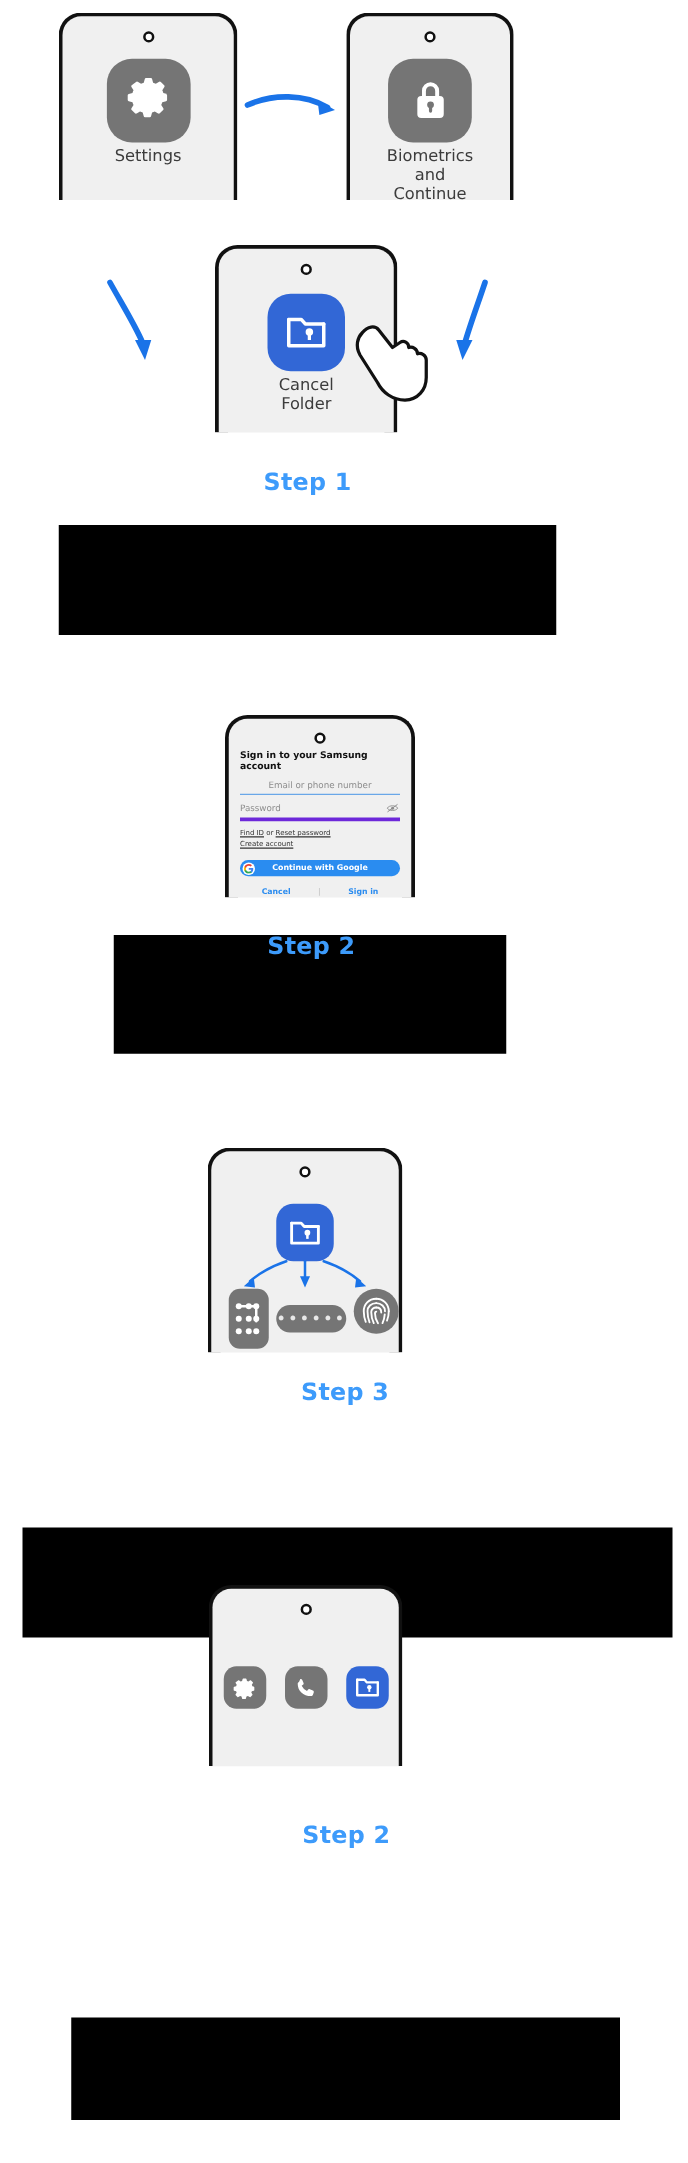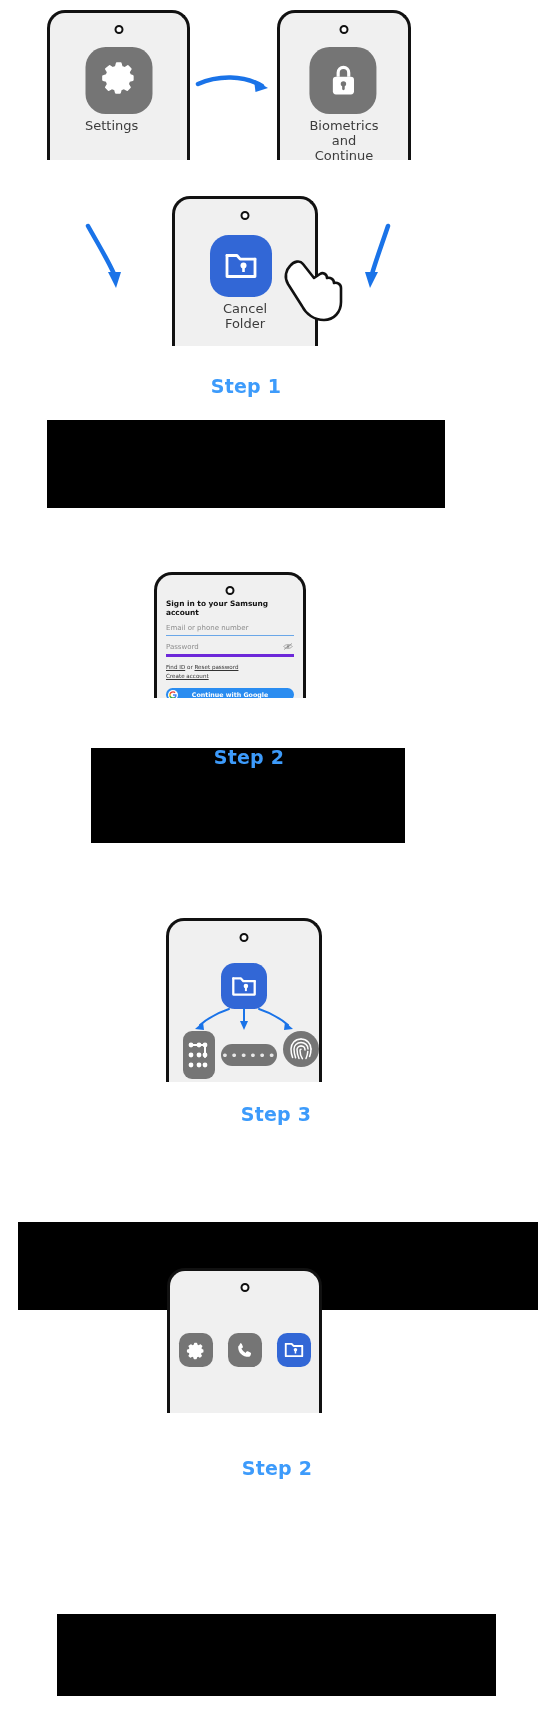--- a/index.html
+++ b/index.html
@@ -20,21 +20,21 @@
     overflow:hidden;
   }
   .phone.clipped{border-bottom:none;}
   .camera{
     position:absolute;left:50%;transform:translateX(-50%);
     width:9px;height:9px;border-radius:50%;
     border:2px solid #111;background:#fff;box-sizing:border-box;
   }
 
   
-  .tile{position:absolute;display:flex;flex-direction:column;align-items:flex-start;}
+  .tile{position:absolute;display:flex;flex-direction:column;align-items:center;}
   .appicon{
     border-radius:30%;
     display:flex;align-items:center;justify-content:center;
   }
   .appicon.grey{background:#757575;}
   .appicon.blue{background:#3267d6;}
   .applabel{
     margin-top:5px;color:#3c3c3c;text-align:center;
     font-size:13px;line-height:1.15;
     font-family:"DejaVu Sans",sans-serif;
@@ -60,21 +60,21 @@
   .signin{position:absolute;left:0;top:0;right:0;bottom:0;padding:10px 9px 0 9px;box-sizing:border-box;}
   .si-title{
     font-size:7.4px;font-weight:bold;color:#111;margin-top:14px;
     font-family:"DejaVu Sans",sans-serif;
   }
   .si-field{
     margin-top:7px;font-size:7px;color:#8d8d8d;
     padding-bottom:3px;position:relative;
     font-family:"DejaVu Sans",sans-serif;
   }
-  .si-field.focus{border-bottom:1.2px solid #6aa7e8;}
+  .si-field.focus{border-bottom:1.2px solid #6aa7e8;text-align:center;}
   .si-field.plain{border-bottom:3px solid #6d28d9;}
   .eye{position:absolute;right:1px;top:-1px;width:10px;height:9px;}
   .si-links{margin-top:6px;font-size:5.6px;color:#333;line-height:1.55;
     font-family:"DejaVu Sans",sans-serif;}
   .si-links span{text-decoration:underline;}
   .gbtn{
     margin-top:8px;height:13px;border-radius:7px;background:#2a8cf0;
     display:flex;align-items:center;position:relative;
   }
   .gbtn .gcircle{
@@ -169,21 +169,21 @@
 
 <svg class="arrow" style="left:272px;top:252px;width:74px;height:82px;" viewBox="0 0 74 82">
   <g fill="#ffffff" stroke="#111111" stroke-width="2.6" stroke-linejoin="round" stroke-linecap="round">
     <path d="M18 14 C14 18 12 25 16 32 L30 54 C34 62 42 68 52 68 C62 68 69 60 69 50 L69 36 C69 32 65 30 62 31 C62 27 58 25 55 26 C55 22 51 20 48 22 L42 26 L31 12 C28 8 22 9 18 14 Z"></path>
   </g>
 </svg>
 
 <div class="redaction" style="left:47px;top:420px;width:398px;height:88px;"></div>
 <div class="steplabel" style="left:246px;top:375px;">Step 1</div>
 
-<div class="phone clipped" style="left:154px;top:572px;width:152px;height:126px;">
+<div class="phone clipped" style="left:180px;top:572px;width:152px;height:146px;">
   <div class="camera" style="top:11px;"></div>
 
   <div class="signin">
     <div class="si-title">Sign in to your Samsung account</div>
 
     <div class="si-field focus">
       <span>Email or phone number</span>
     </div>
 
     <div class="si-field plain">

